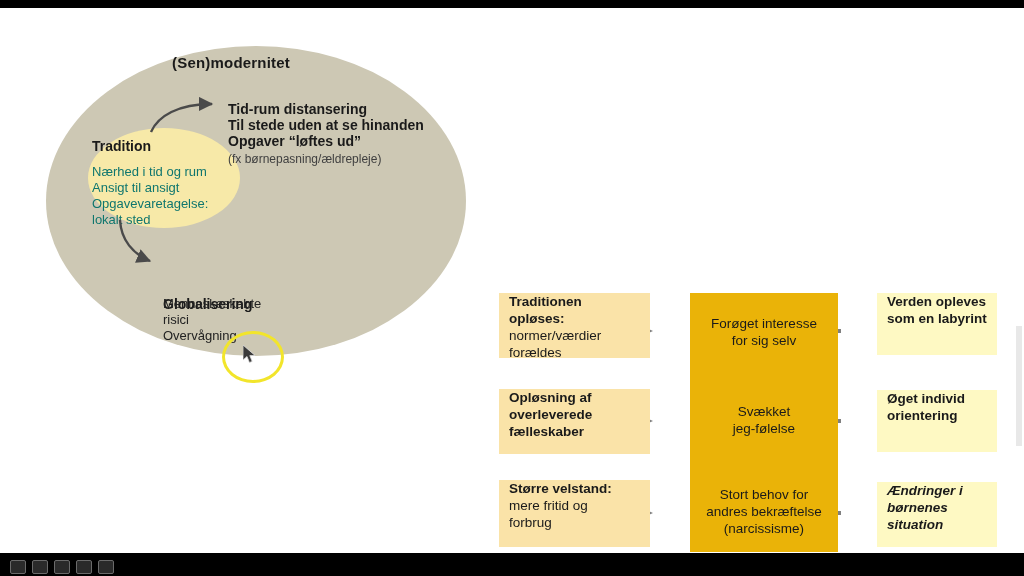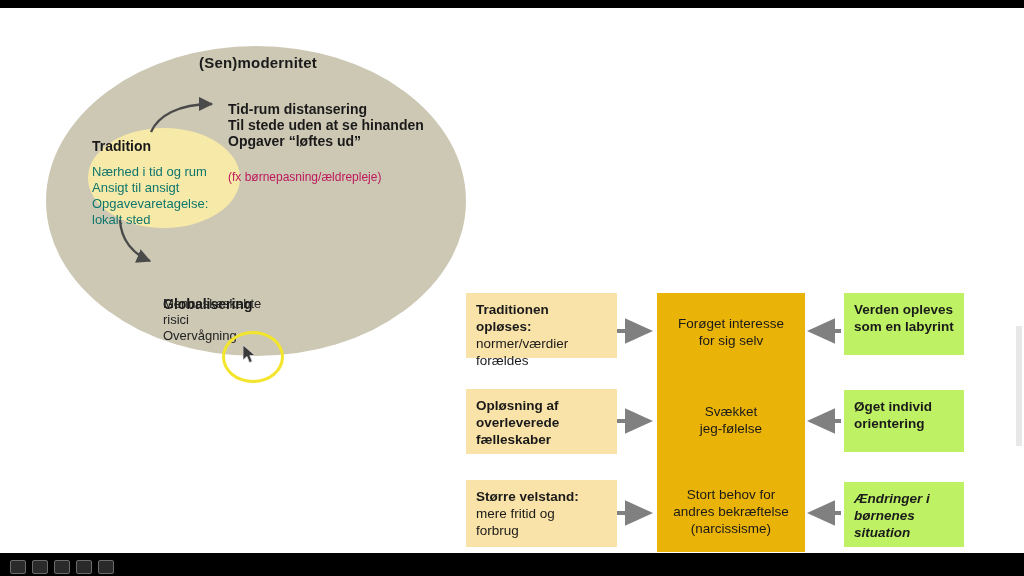--- a/index.html
+++ b/index.html
@@ -36,21 +36,20 @@
     background: #f7e9a8;
     border-radius: 50%;
   }
   .lbl-senmodernitet {
     position: absolute;
     left: 172px; top: 46px;
     font-size: 15px;
     font-weight: bold;
     color: #1a1a1a;
     letter-spacing: 0.2px;
-    margin-left: 27px;
   }
   .lbl-tradition {
     position: absolute;
     left: 92px; top: 130px;
     font-size: 14px;
     font-weight: bold;
     color: #1a1a1a;
   }
   .lbl-tradition-body {
     position: absolute;
@@ -64,23 +63,23 @@
     position: absolute;
     left: 228px; top: 93px;
     font-size: 14px;
     font-weight: bold;
     line-height: 16px;
     color: #1a1a1a;
     width: 215px;
   }
   .lbl-tidrum-sub {
     position: absolute;
-    left: 228px; top: 162px;
+    left: 228px; top: 144px;
     font-size: 12px;
-    color: #be185d;
+    color: #404040;
   }
   .lbl-glob {
     position: absolute;
     left: 163px; top: 248px;
     font-size: 14px;
     font-weight: bold;
     color: #1a1a1a;
     margin-top: 40px;
   }
   .lbl-glob-body {
@@ -109,27 +108,28 @@
     position: absolute;
     left: 243px; top: 337px;
     width: 0; height: 0;
   }
   .cursor svg { display:block; }
 
   
   .flowbox {
     position: absolute;
     box-sizing: border-box;
-    padding: 8px 10px;
+    padding: 0 10px;
     font-size: 13.5px;
     line-height: 17px;
     color: #1a1a1a;
+    margin-left: 33px;
   }
   .box-left { background: #fae3a8; }
-  .box-right { background: #bef264; }
+  .box-right { background: #fef9c3; }
   .box-center {
     background: #eab308;
     text-align: center;
     display: flex;
     align-items: center;
     justify-content: center;
     flex-direction: column;
   }
   .bold { font-weight: bold; }
 

